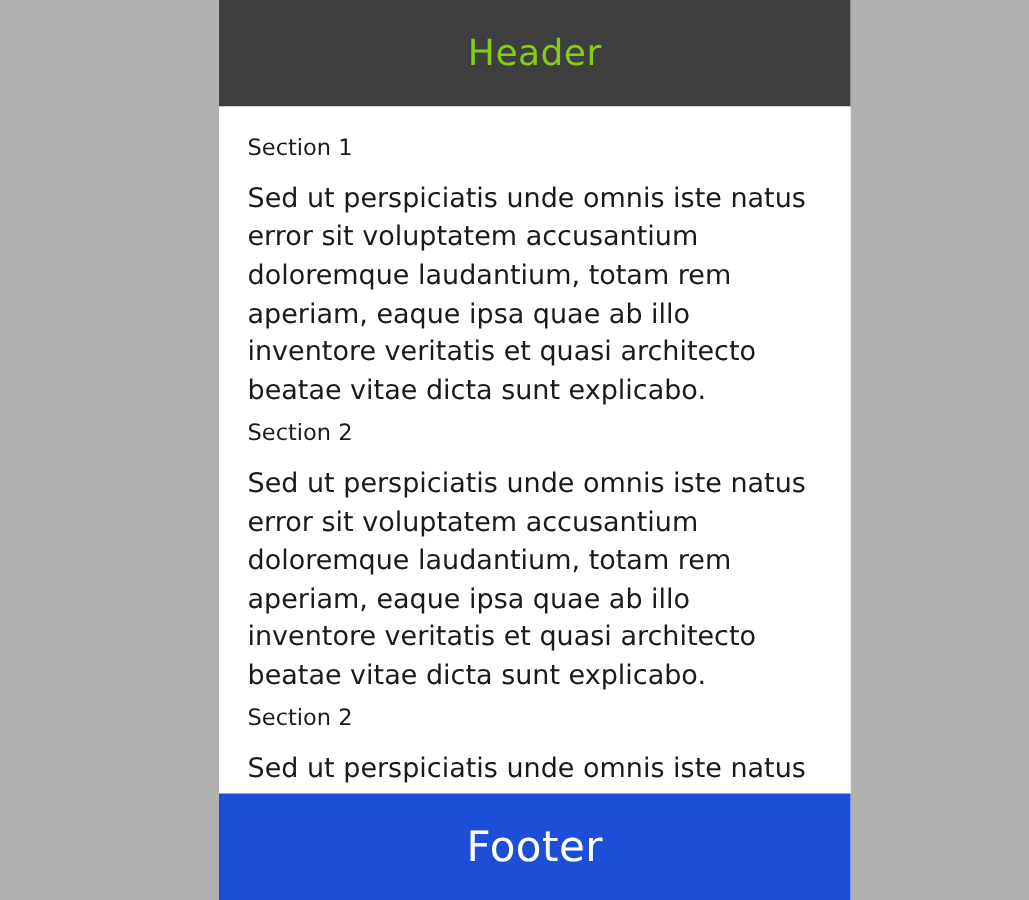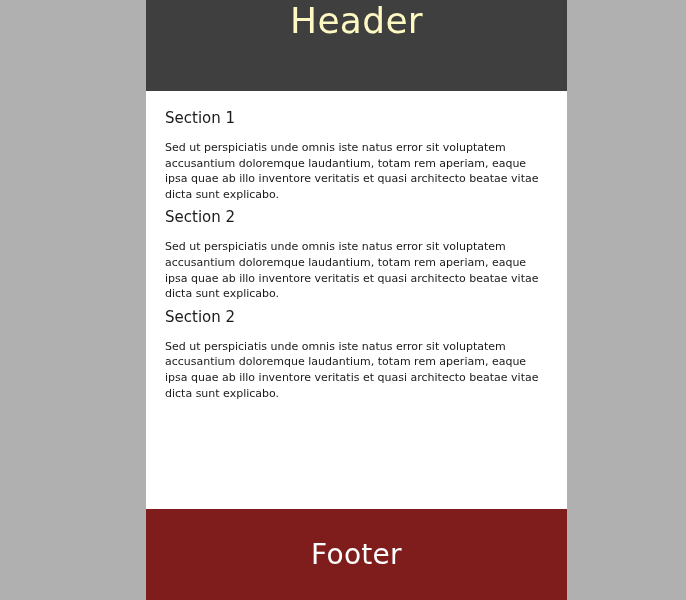--- a/index.html
+++ b/index.html
@@ -24,54 +24,54 @@
     left: 146px;
     top: 0;
     width: 421px;
     height: 600px;
     display: flex;
     flex-direction: column;
     background: #ffffff;
   }
   .header {
     background: #3f3f3f;
-    color: #fef9c3;
+    color: #84cc16;
     height: 91px;
     display: flex;
-    align-items: flex-start;
+    align-items: center;
     justify-content: center;
-    font-size: 36px;
+    font-size: 24px;
     font-weight: normal;
     letter-spacing: 0.3px;
   }
   .content {
     background: #ffffff;
     flex: 1 1 auto;
     padding: 18px 11px 0 19px;
     box-sizing: border-box;
     overflow: hidden;
   }
   .section + .section {
     margin-top: 6px;
   }
   .section-title {
     font-size: 15px;
     color: #1a1a1a;
     margin: 0 0 13px 0;
     font-weight: normal;
   }
   .section-body {
-    font-size: 11px;
+    font-size: 18px;
     line-height: 1.42;
     color: #1a1a1a;
     margin: 0;
     max-width: 378px;
   }
   .footer {
-    background: #7f1d1d;
+    background: #1d4ed8;
     color: #ffffff;
     height: 91px;
     display: flex;
     align-items: center;
     justify-content: center;
     font-size: 28px;
     font-weight: normal;
     letter-spacing: 0.3px;
     text-align: center;
   }

